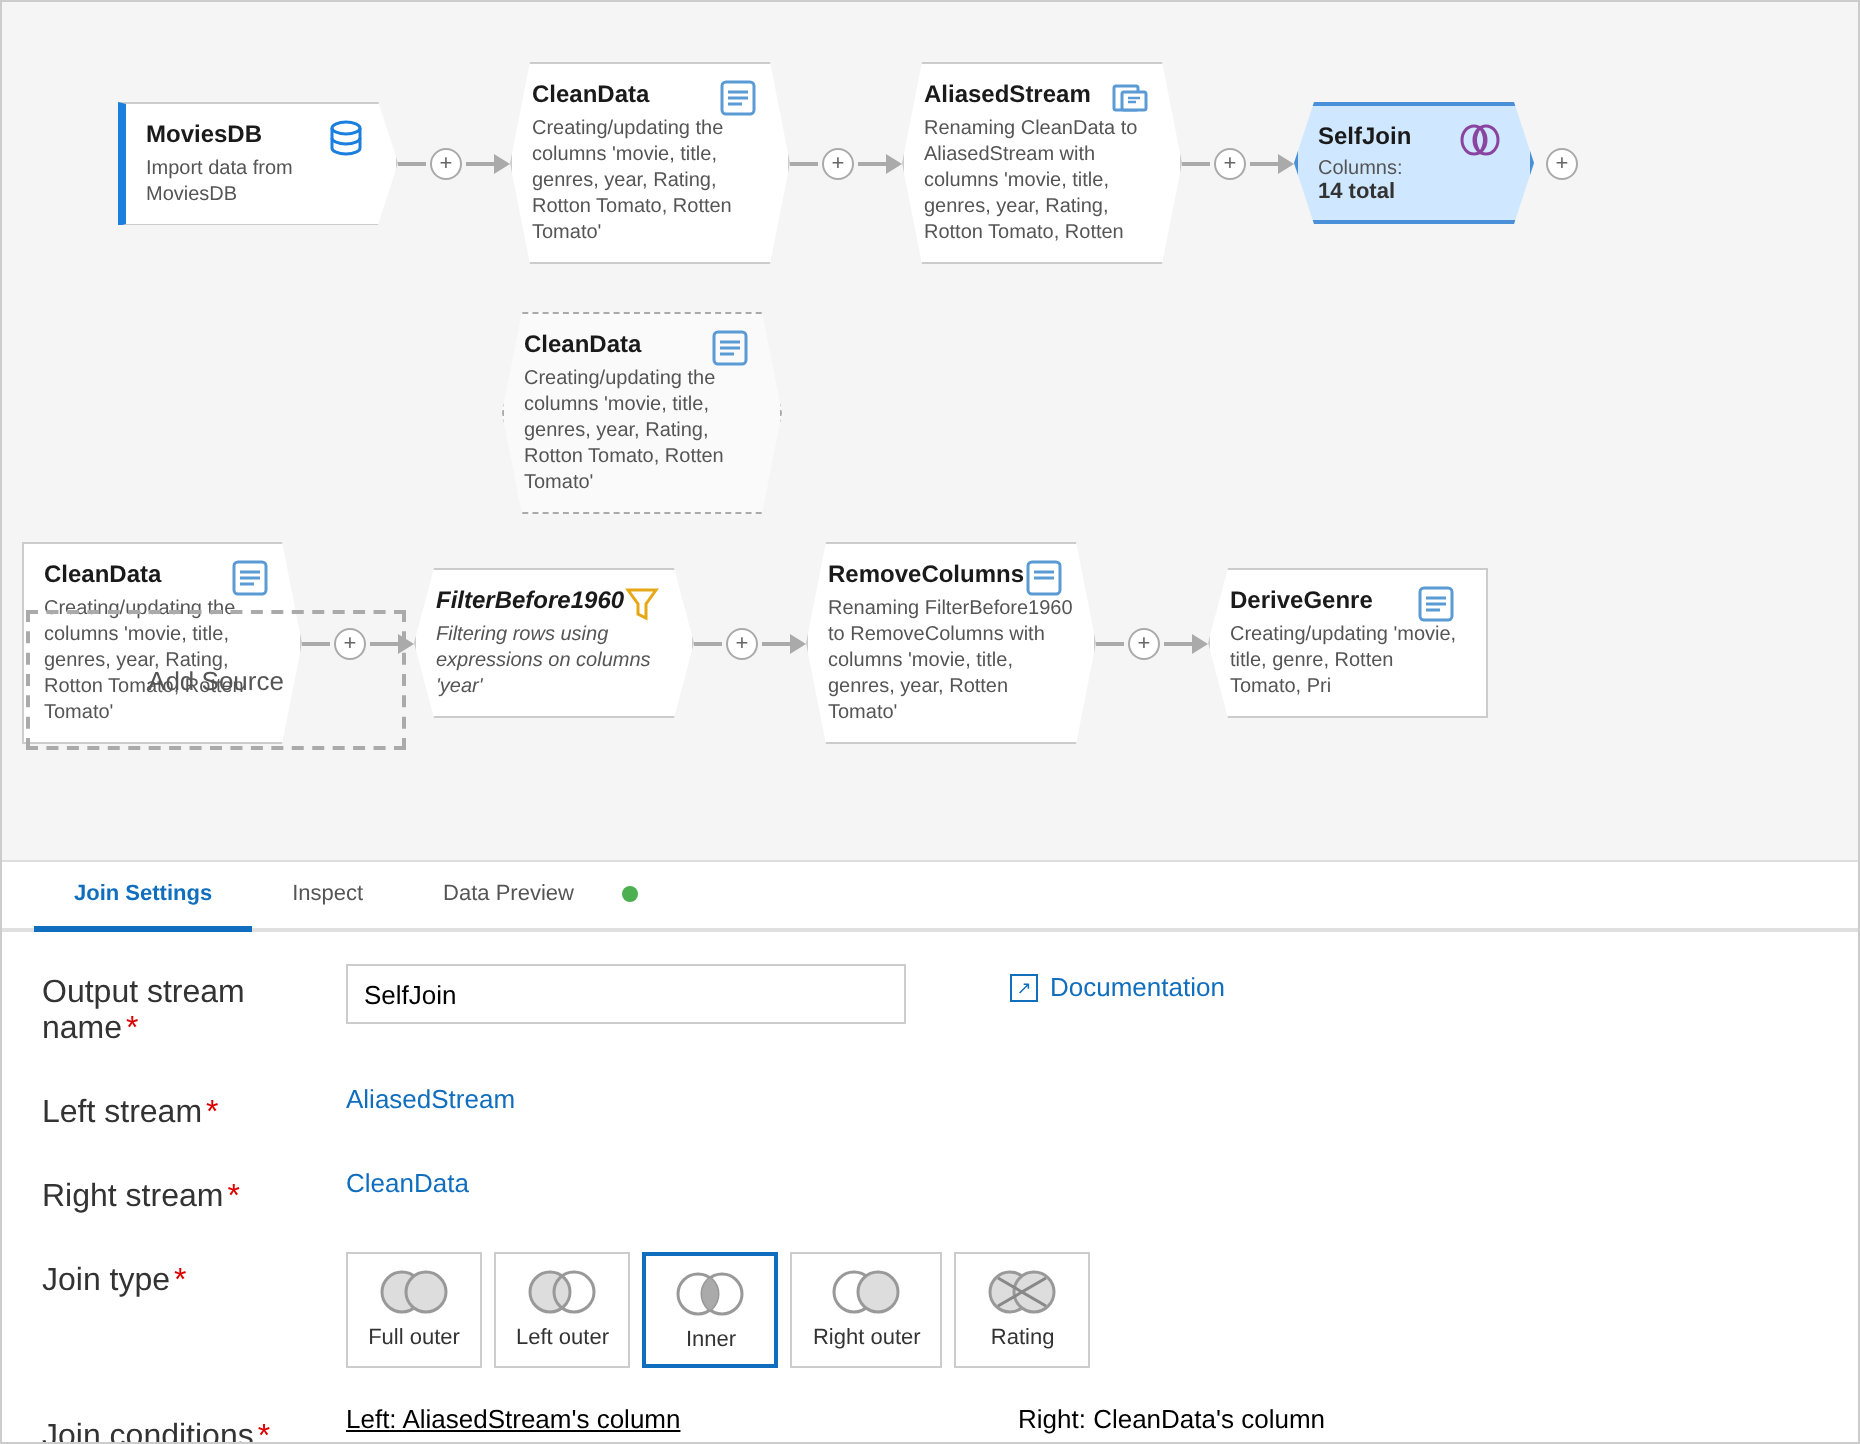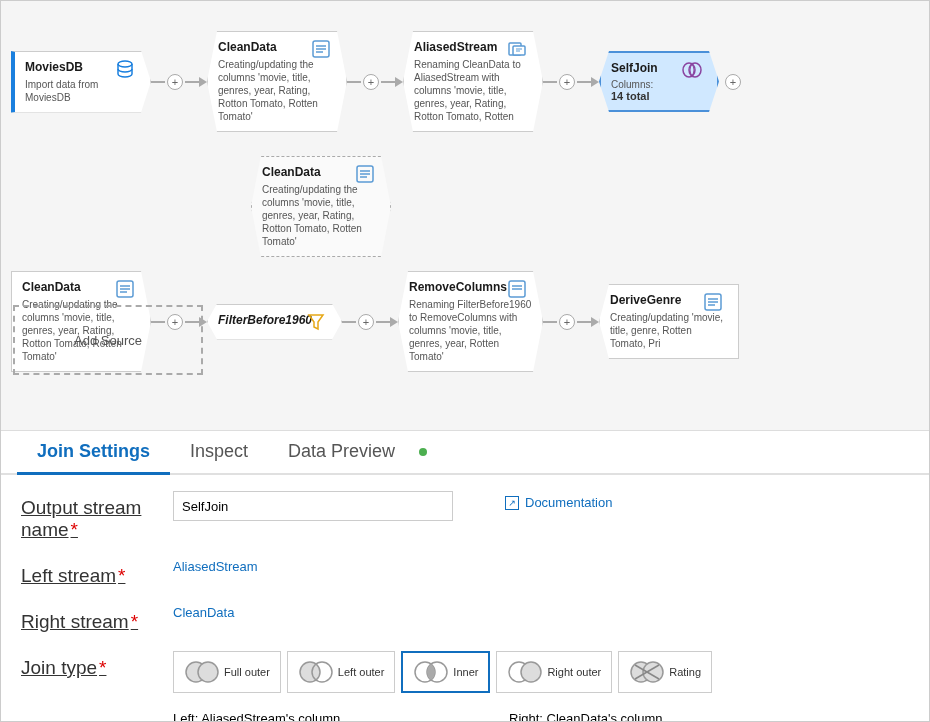--- a/index.html
+++ b/index.html
@@ -101,21 +101,21 @@
       border-bottom: 2px solid #e0e0e0;
       background: #fff;
       padding: 0 16px;
       gap: 0;
     }
 
     .tab {
       padding: 10px 20px;
       cursor: pointer;
       color: #555;
-      font-size: 18px;
+      font-size: 11px;
       border-bottom: 3px solid transparent;
       margin-bottom: -2px;
     }
 
     .tab.active {
       color: #106ebe;
       border-bottom: 3px solid #106ebe;
       font-weight: 600;
     }
 
@@ -143,25 +143,24 @@
 
     .form-row {
       display: flex;
       align-items: flex-start;
       margin-bottom: 18px;
       gap: 12px;
     }
 
     .form-label {
       width: 140px;
-      font-size: 19px;
+      font-size: 16px;
       color: #333;
       padding-top: 6px;
       flex-shrink: 0;
-      text-decoration: underline;
     }
 
     .required-star {
       color: #d00;
       margin-left: 2px;
     }
 
     .form-input {
       border: 1px solid #ccc;
       padding: 4px 8px;
@@ -198,21 +197,21 @@
     }
 
     
     .join-type-group {
       display: flex;
       gap: 6px;
     }
 
     .join-type-btn {
       display: flex;
-      flex-direction: row;
+      flex-direction: column;
       align-items: center;
       gap: 4px;
       padding: 6px 10px;
       border: 1px solid #ccc;
       background: #fff;
       cursor: pointer;
       min-width: 68px;
     }
 
     .join-type-btn.selected {
@@ -308,21 +307,21 @@
   </style>
 </head>
 <body>
 
 <div class="main-container">
 
   <div class="canvas-area">
 
     <div class="abs-row row1">
 
-      <div class="node node-moviesdb" style="min-width:130px; clip-path:polygon(0 0,calc(100% - 10px) 0,100% 50%,calc(100% - 10px) 100%,0 100%);">
+      <div class="node node-moviesdb" style="min-width:130px; clip-path:polygon(0 0,calc(100% - 10px) 0,100% 50%,calc(100% - 10px) 100%,0 100%);margin-left:48px;">
         <div class="node-title">MoviesDB</div>
         <div class="node-desc">Import data from MoviesDB</div>
         <span class="node-icon">
           <svg width="20" height="20" viewBox="0 0 20 20">
               <ellipse cx="10" cy="5" rx="7" ry="3" fill="none" stroke="#1a7fde" stroke-width="1.5"></ellipse>
               <path d="M3 5v5c0 1.66 3.13 3 7 3s7-1.34 7-3V5" fill="none" stroke="#1a7fde" stroke-width="1.5"></path>
               <path d="M3 10v5c0 1.66 3.13 3 7 3s7-1.34 7-3v-5" fill="none" stroke="#1a7fde" stroke-width="1.5"></path>
             </svg>
         </span>
       </div>
@@ -418,20 +417,21 @@
       </div>
       <div class="flow-connector">
         <div style="width:14px;height:2px;background:#aaa;"></div>
         <div class="plus-btn">+</div>
         <div style="width:14px;height:2px;background:#aaa;"></div>
         <div style="width:0;height:0;border-top:5px solid transparent;border-bottom:5px solid transparent;border-left:8px solid #aaa;"></div>
       </div>
 
       <div class="node" style="min-width:135px;clip-path:polygon(10px 0,calc(100% - 10px) 0,100% 50%,calc(100% - 10px) 100%,10px 100%,0 50%);font-style:italic;">
         <div class="node-title">FilterBefore1960</div>
+        <div class="node-desc">Filtering rows using expressions on columns 'year'</div>
         <span class="node-icon">
           <svg width="20" height="20" viewBox="0 0 20 20">
               <polygon points="3,3 17,3 12,10 12,17 8,15 8,10" fill="none" stroke="#e6a817" stroke-width="1.5"></polygon>
             </svg>
         </span>
       </div>
       <div class="flow-connector">
         <div style="width:14px;height:2px;background:#aaa;"></div>
         <div class="plus-btn">+</div>
         <div style="width:14px;height:2px;background:#aaa;"></div>

